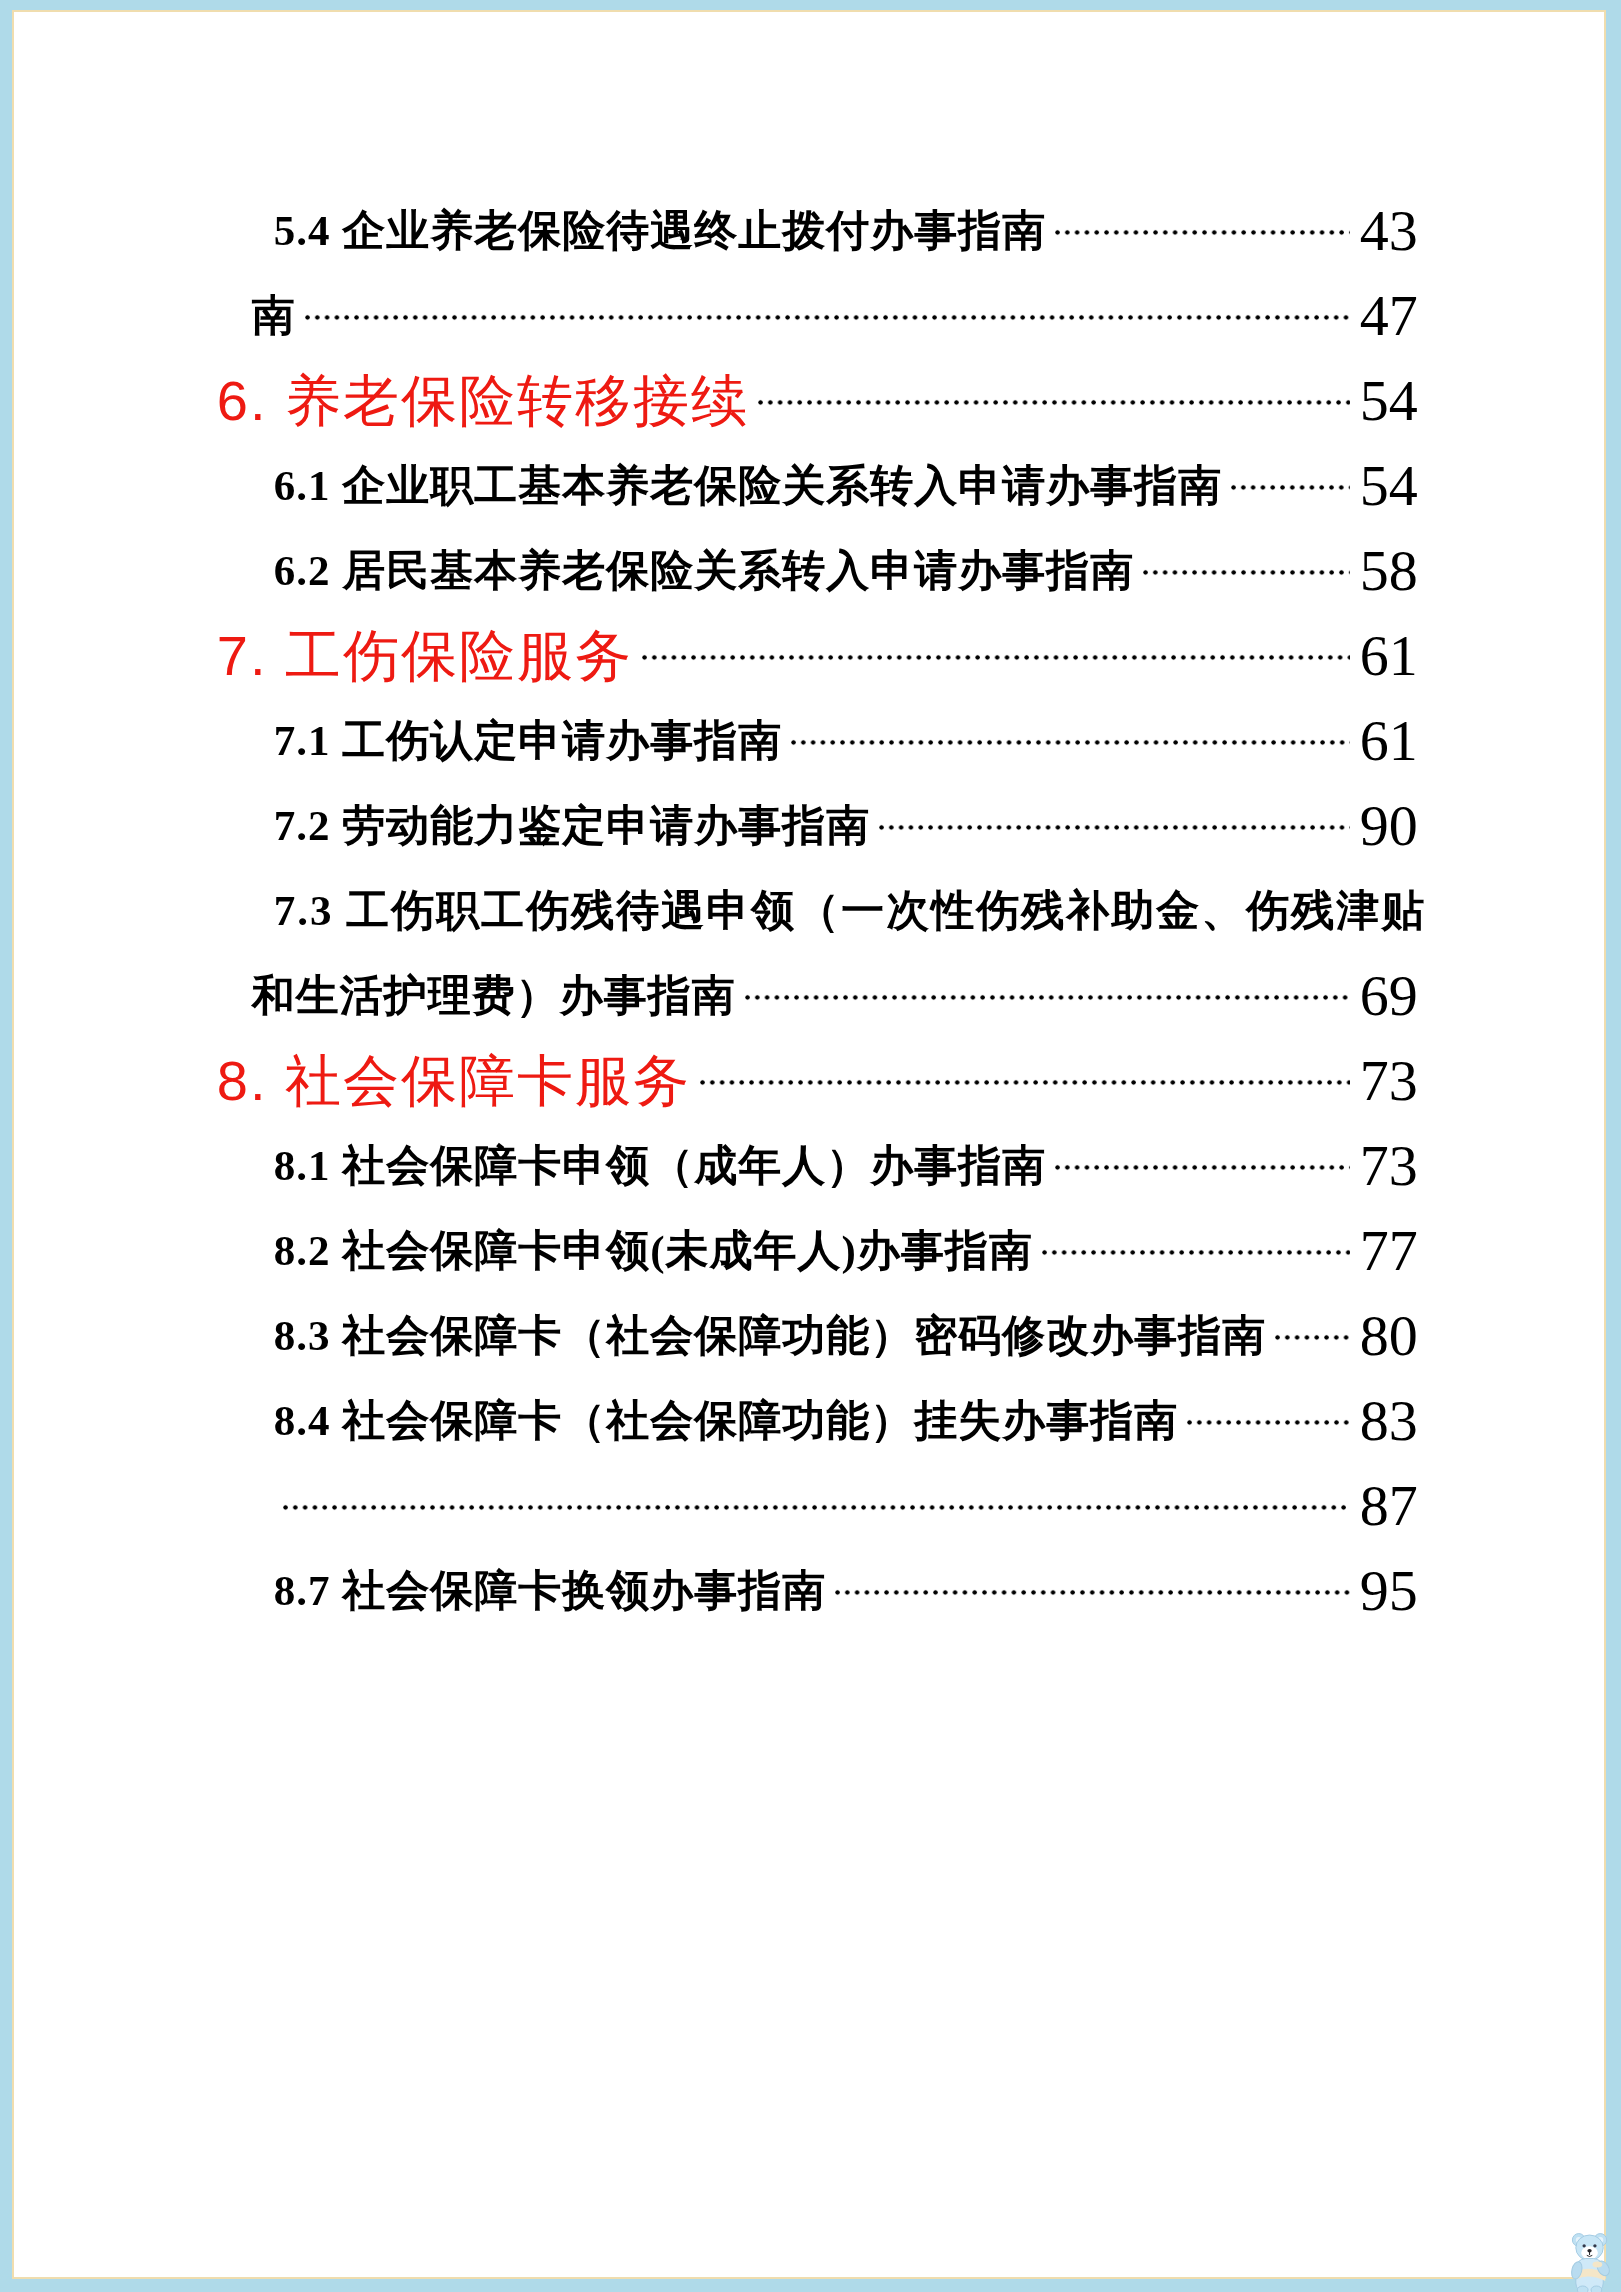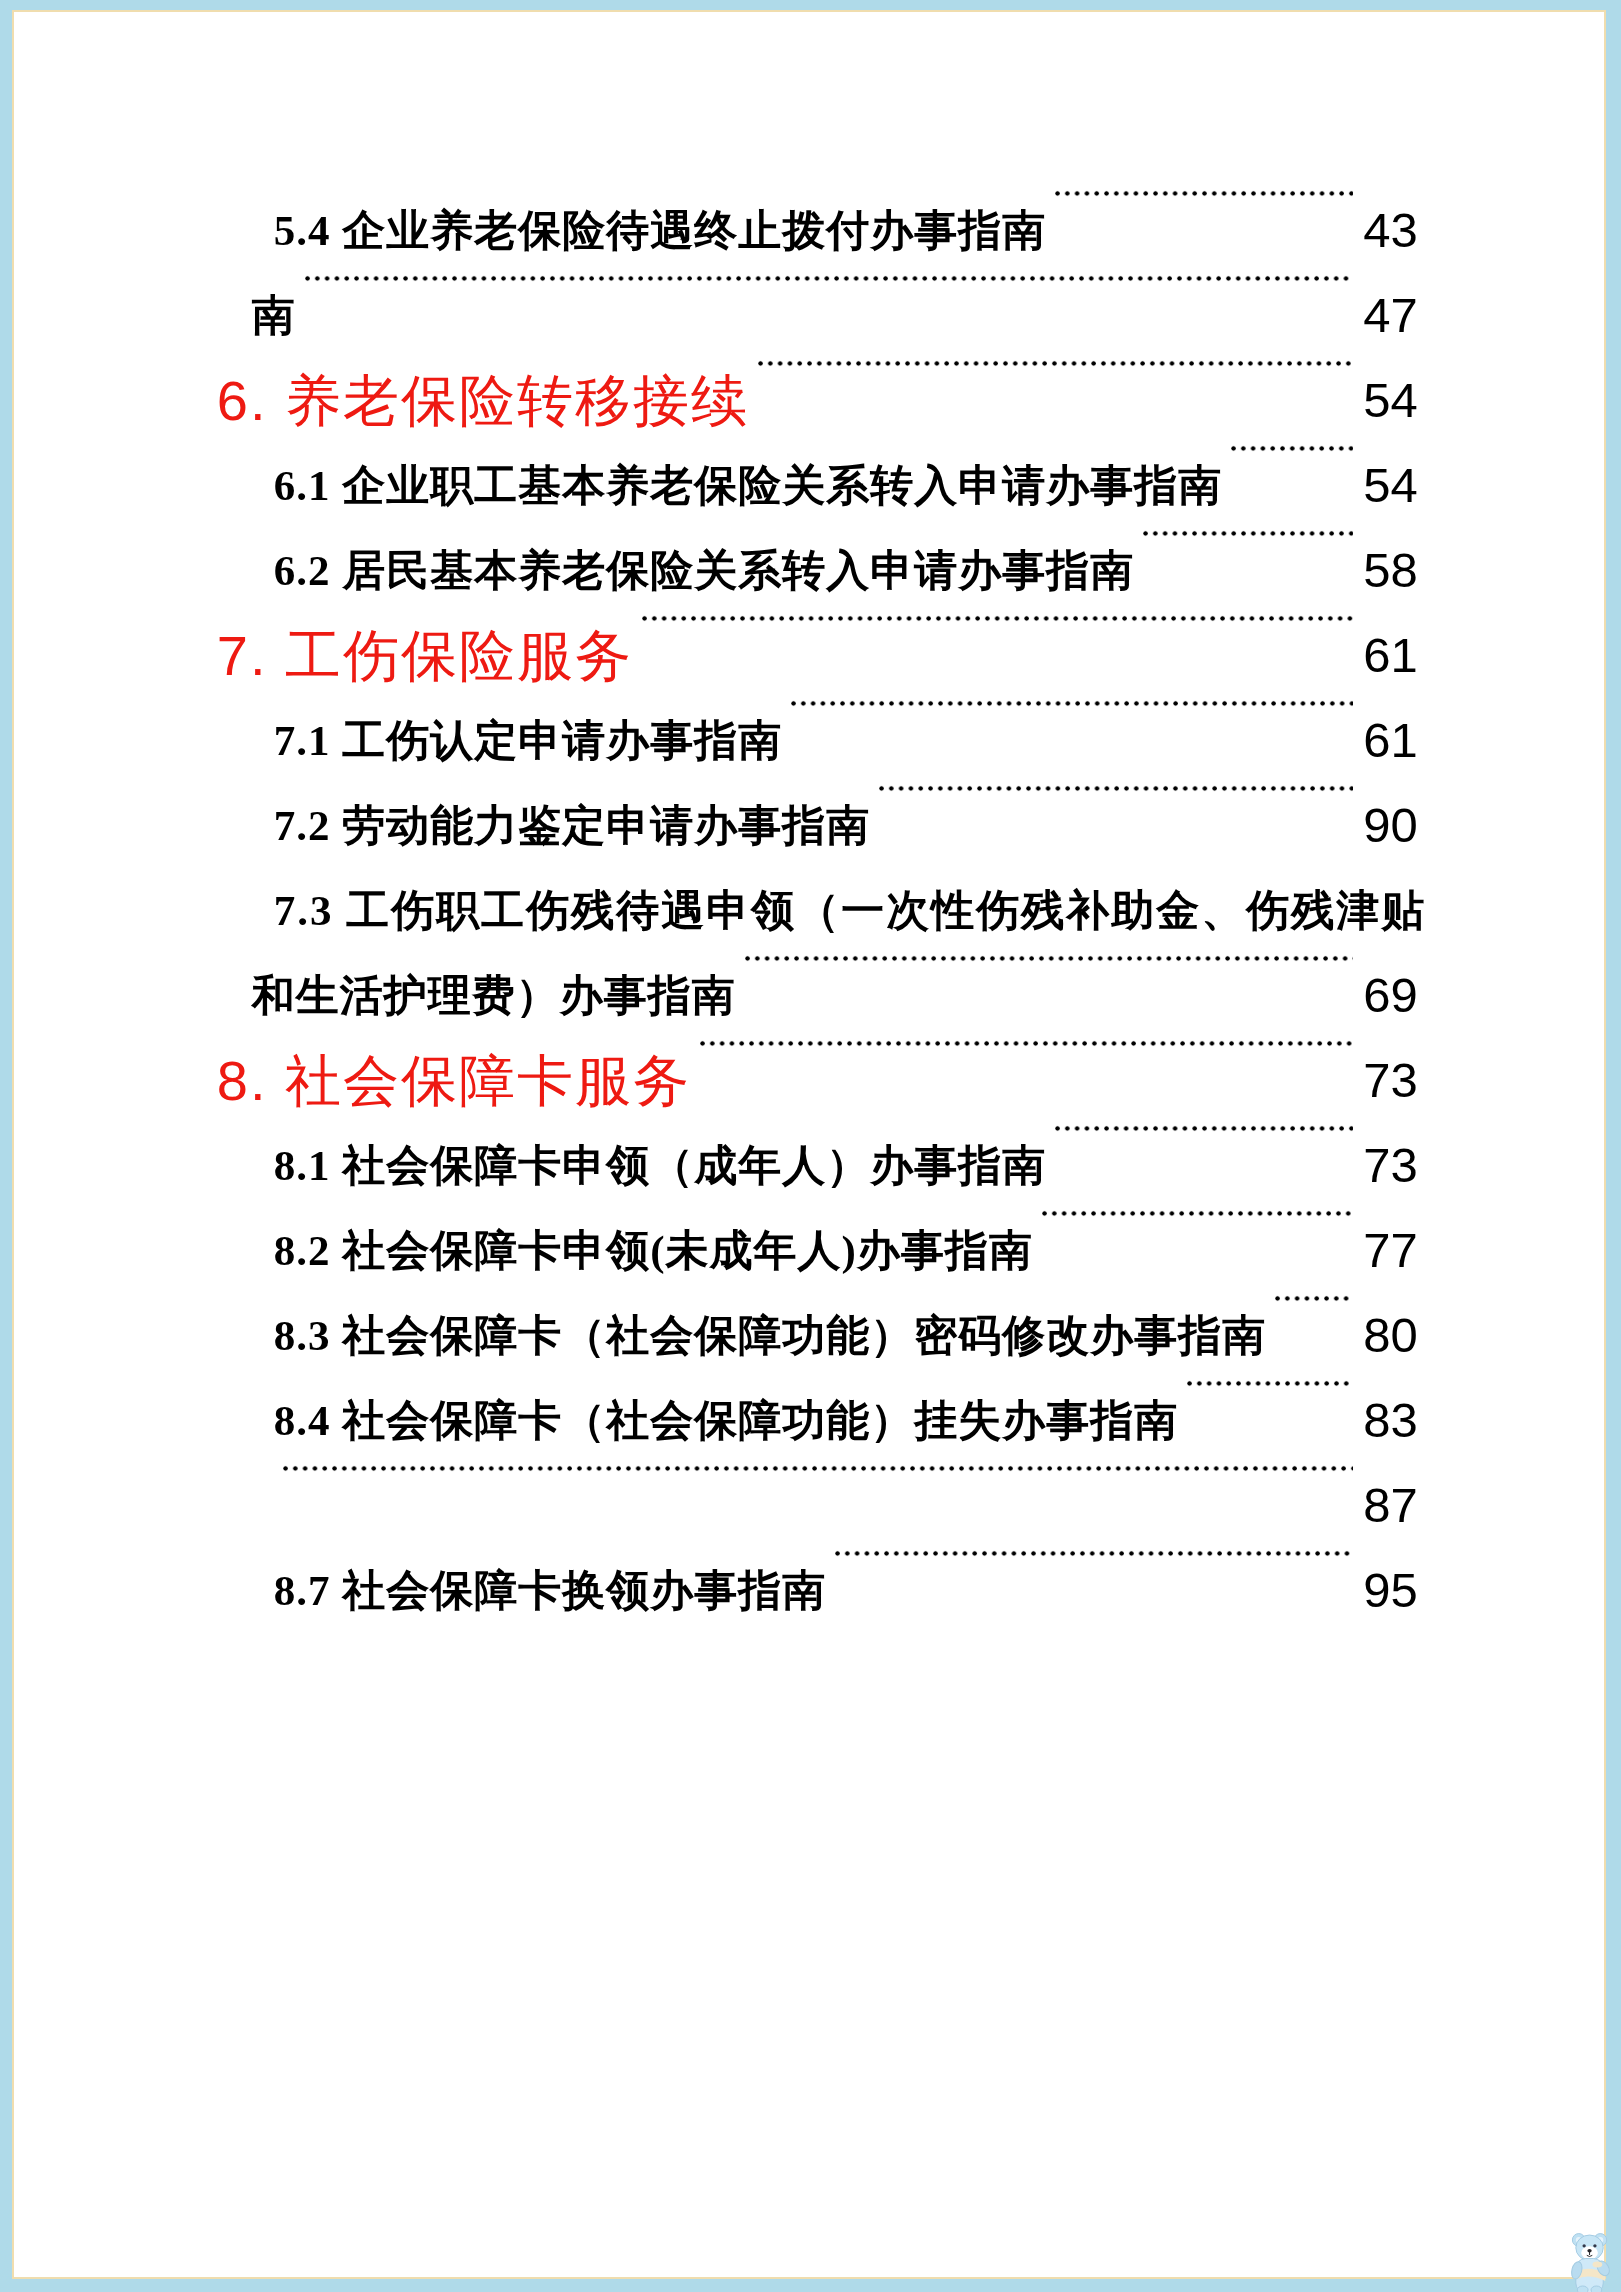--- a/index.html
+++ b/index.html
@@ -28,21 +28,21 @@
     border:2.9px solid var(--border-tan);
     box-sizing:border-box;
   }
   .toc{
     position:absolute;
     left:203px;top:176px;
     width:1201px;
   }
   .row{
     display:flex;
-    align-items:flex-start;
+    align-items:center;
     height:85px;
     line-height:85px;
     white-space:nowrap;
     box-sizing:border-box;
   }
   .row .label{
     color:var(--ink);
     font-size:43px;
     font-weight:700;
     letter-spacing:1px;
@@ -63,23 +63,23 @@
     height:6.9px;
     margin:0 9.8px 0 8.8px;
     transform:translateY(2px);
     background-image:radial-gradient(circle at 2.5px 3.4px, #000 1.9px, transparent 2.5px);
     background-size:9.8px 6.9px;
     background-repeat:repeat-x;
     background-position:left bottom;
   }
   .pagenum{
     color:var(--ink);
-    font-size:49px;
+    font-size:58px;
     font-weight:400;
-    font-family:Liberation Sans, sans-serif;
+    font-family:Liberation Serif, serif;
   }
   .row.kind-wrapfirst{
     display:block;
   }
   .row.kind-wrapfirst .label{
     display:block;
     width:100%;
     text-align:justify;
     text-align-last:justify;
     letter-spacing:2px;

